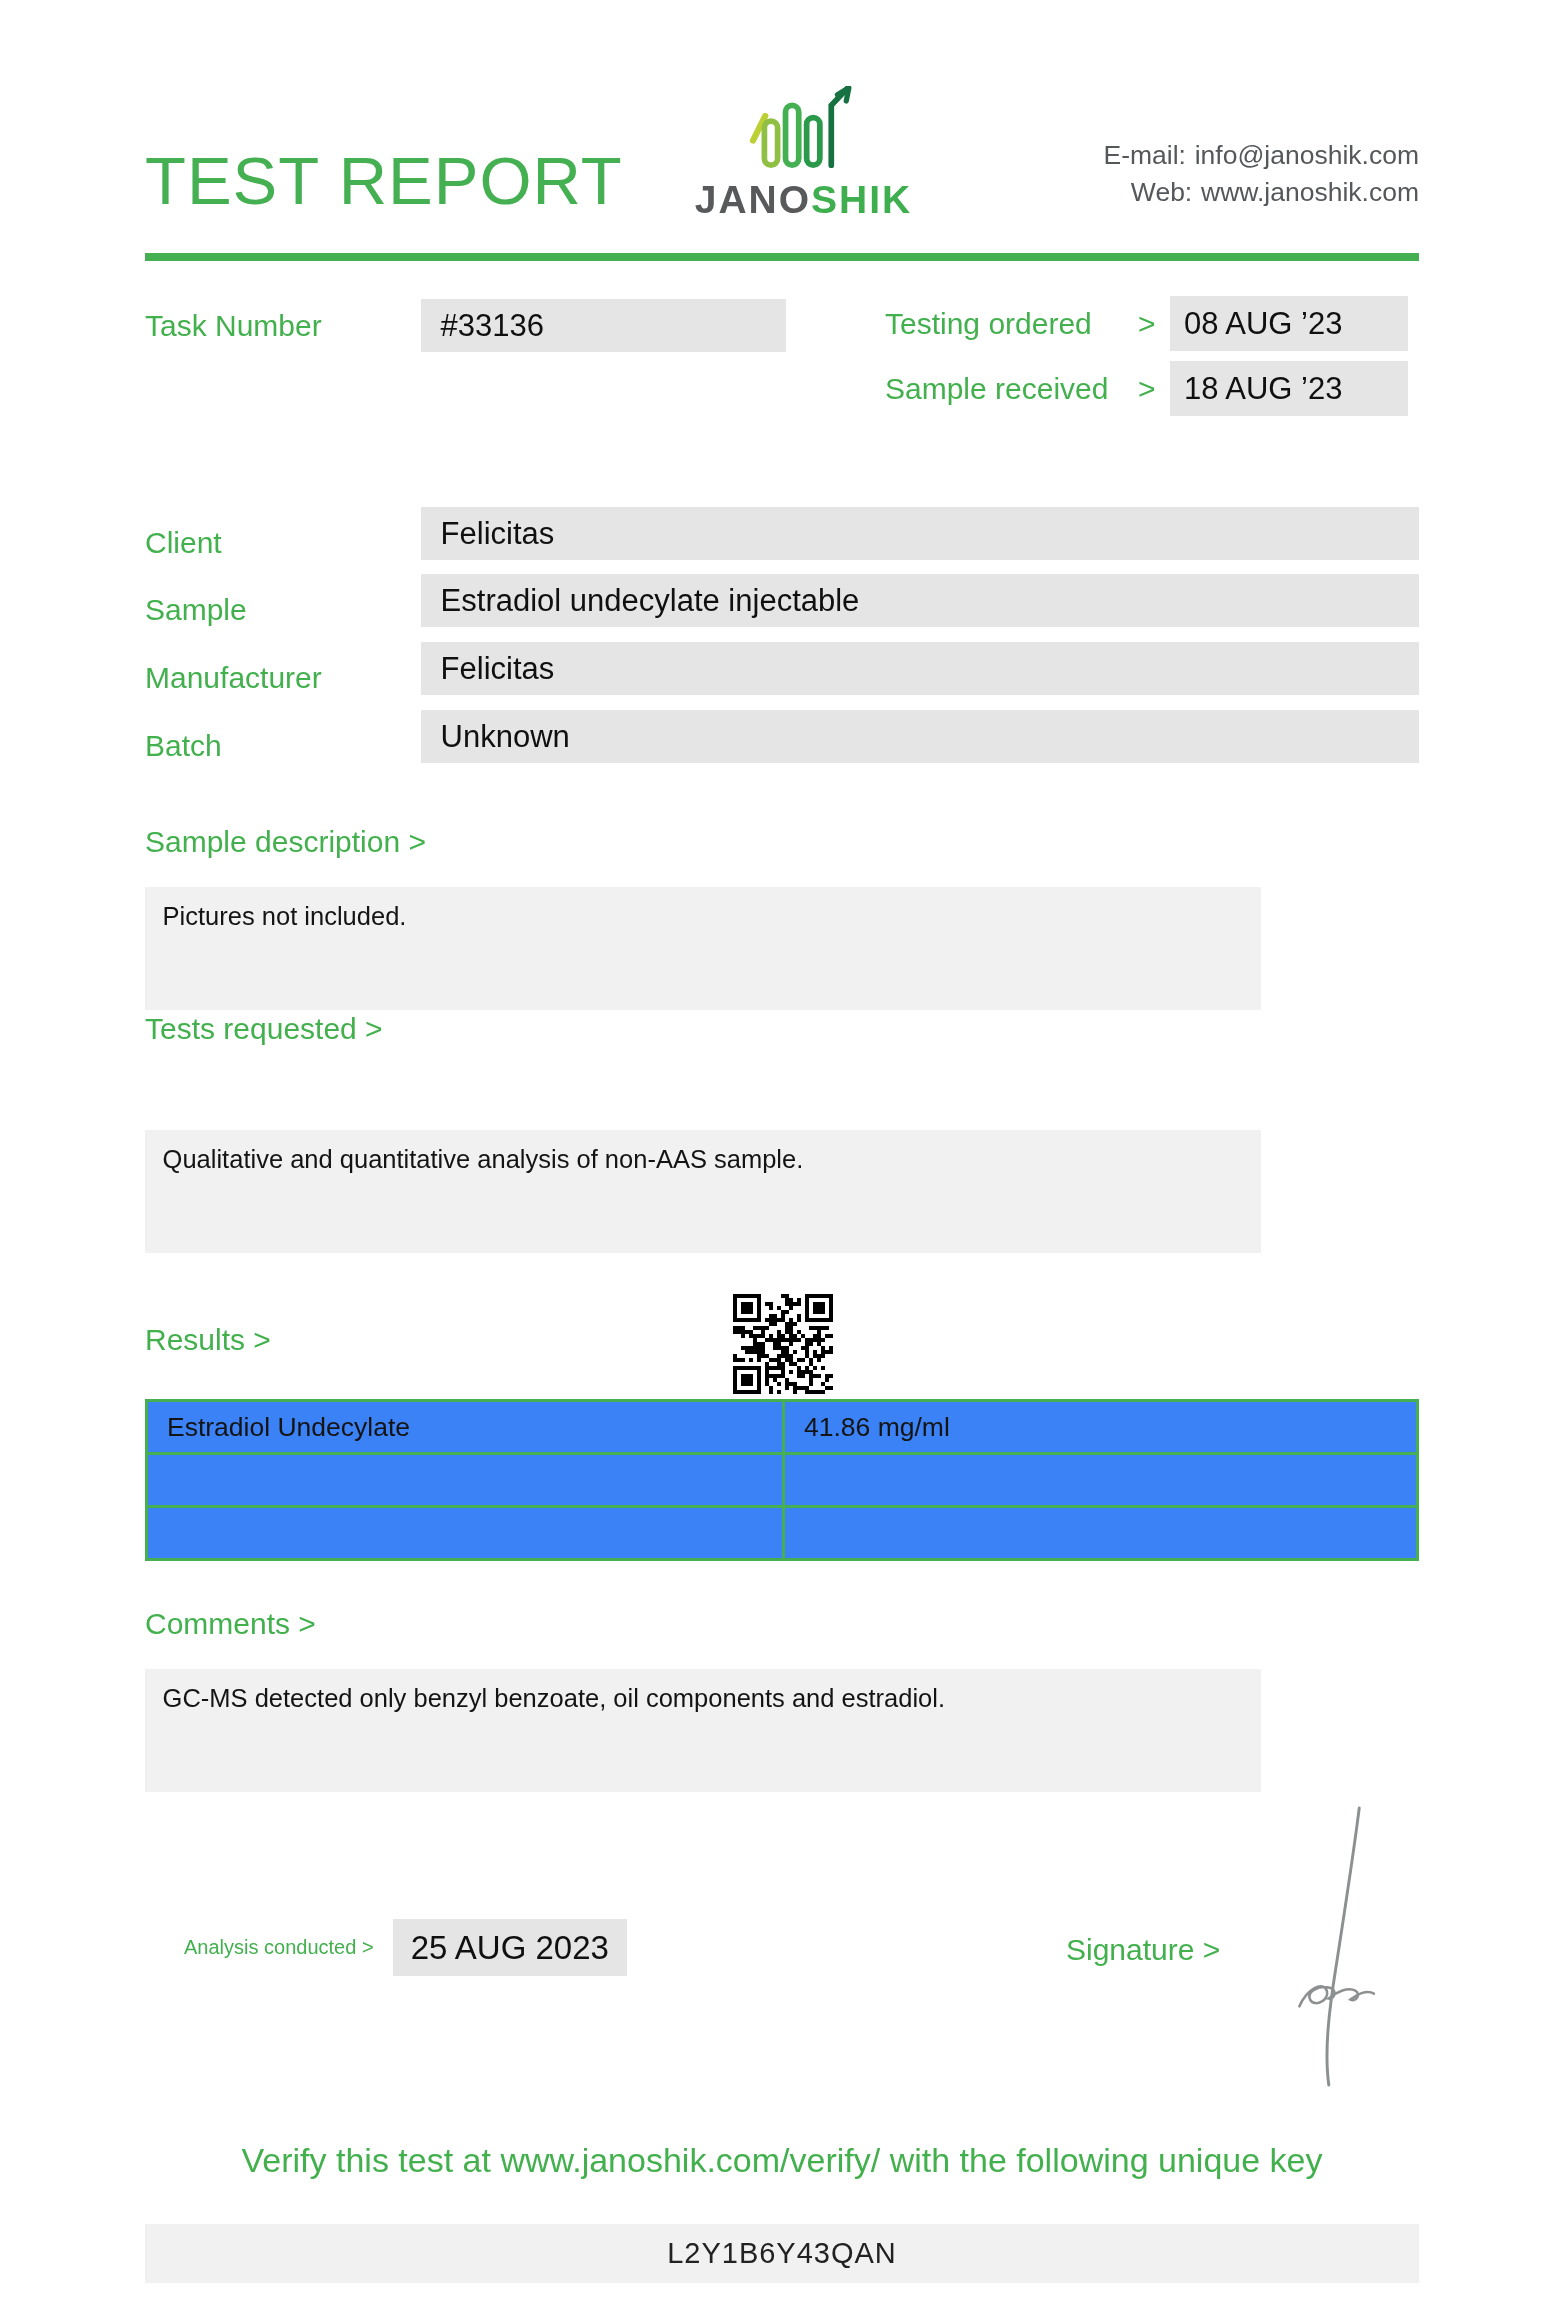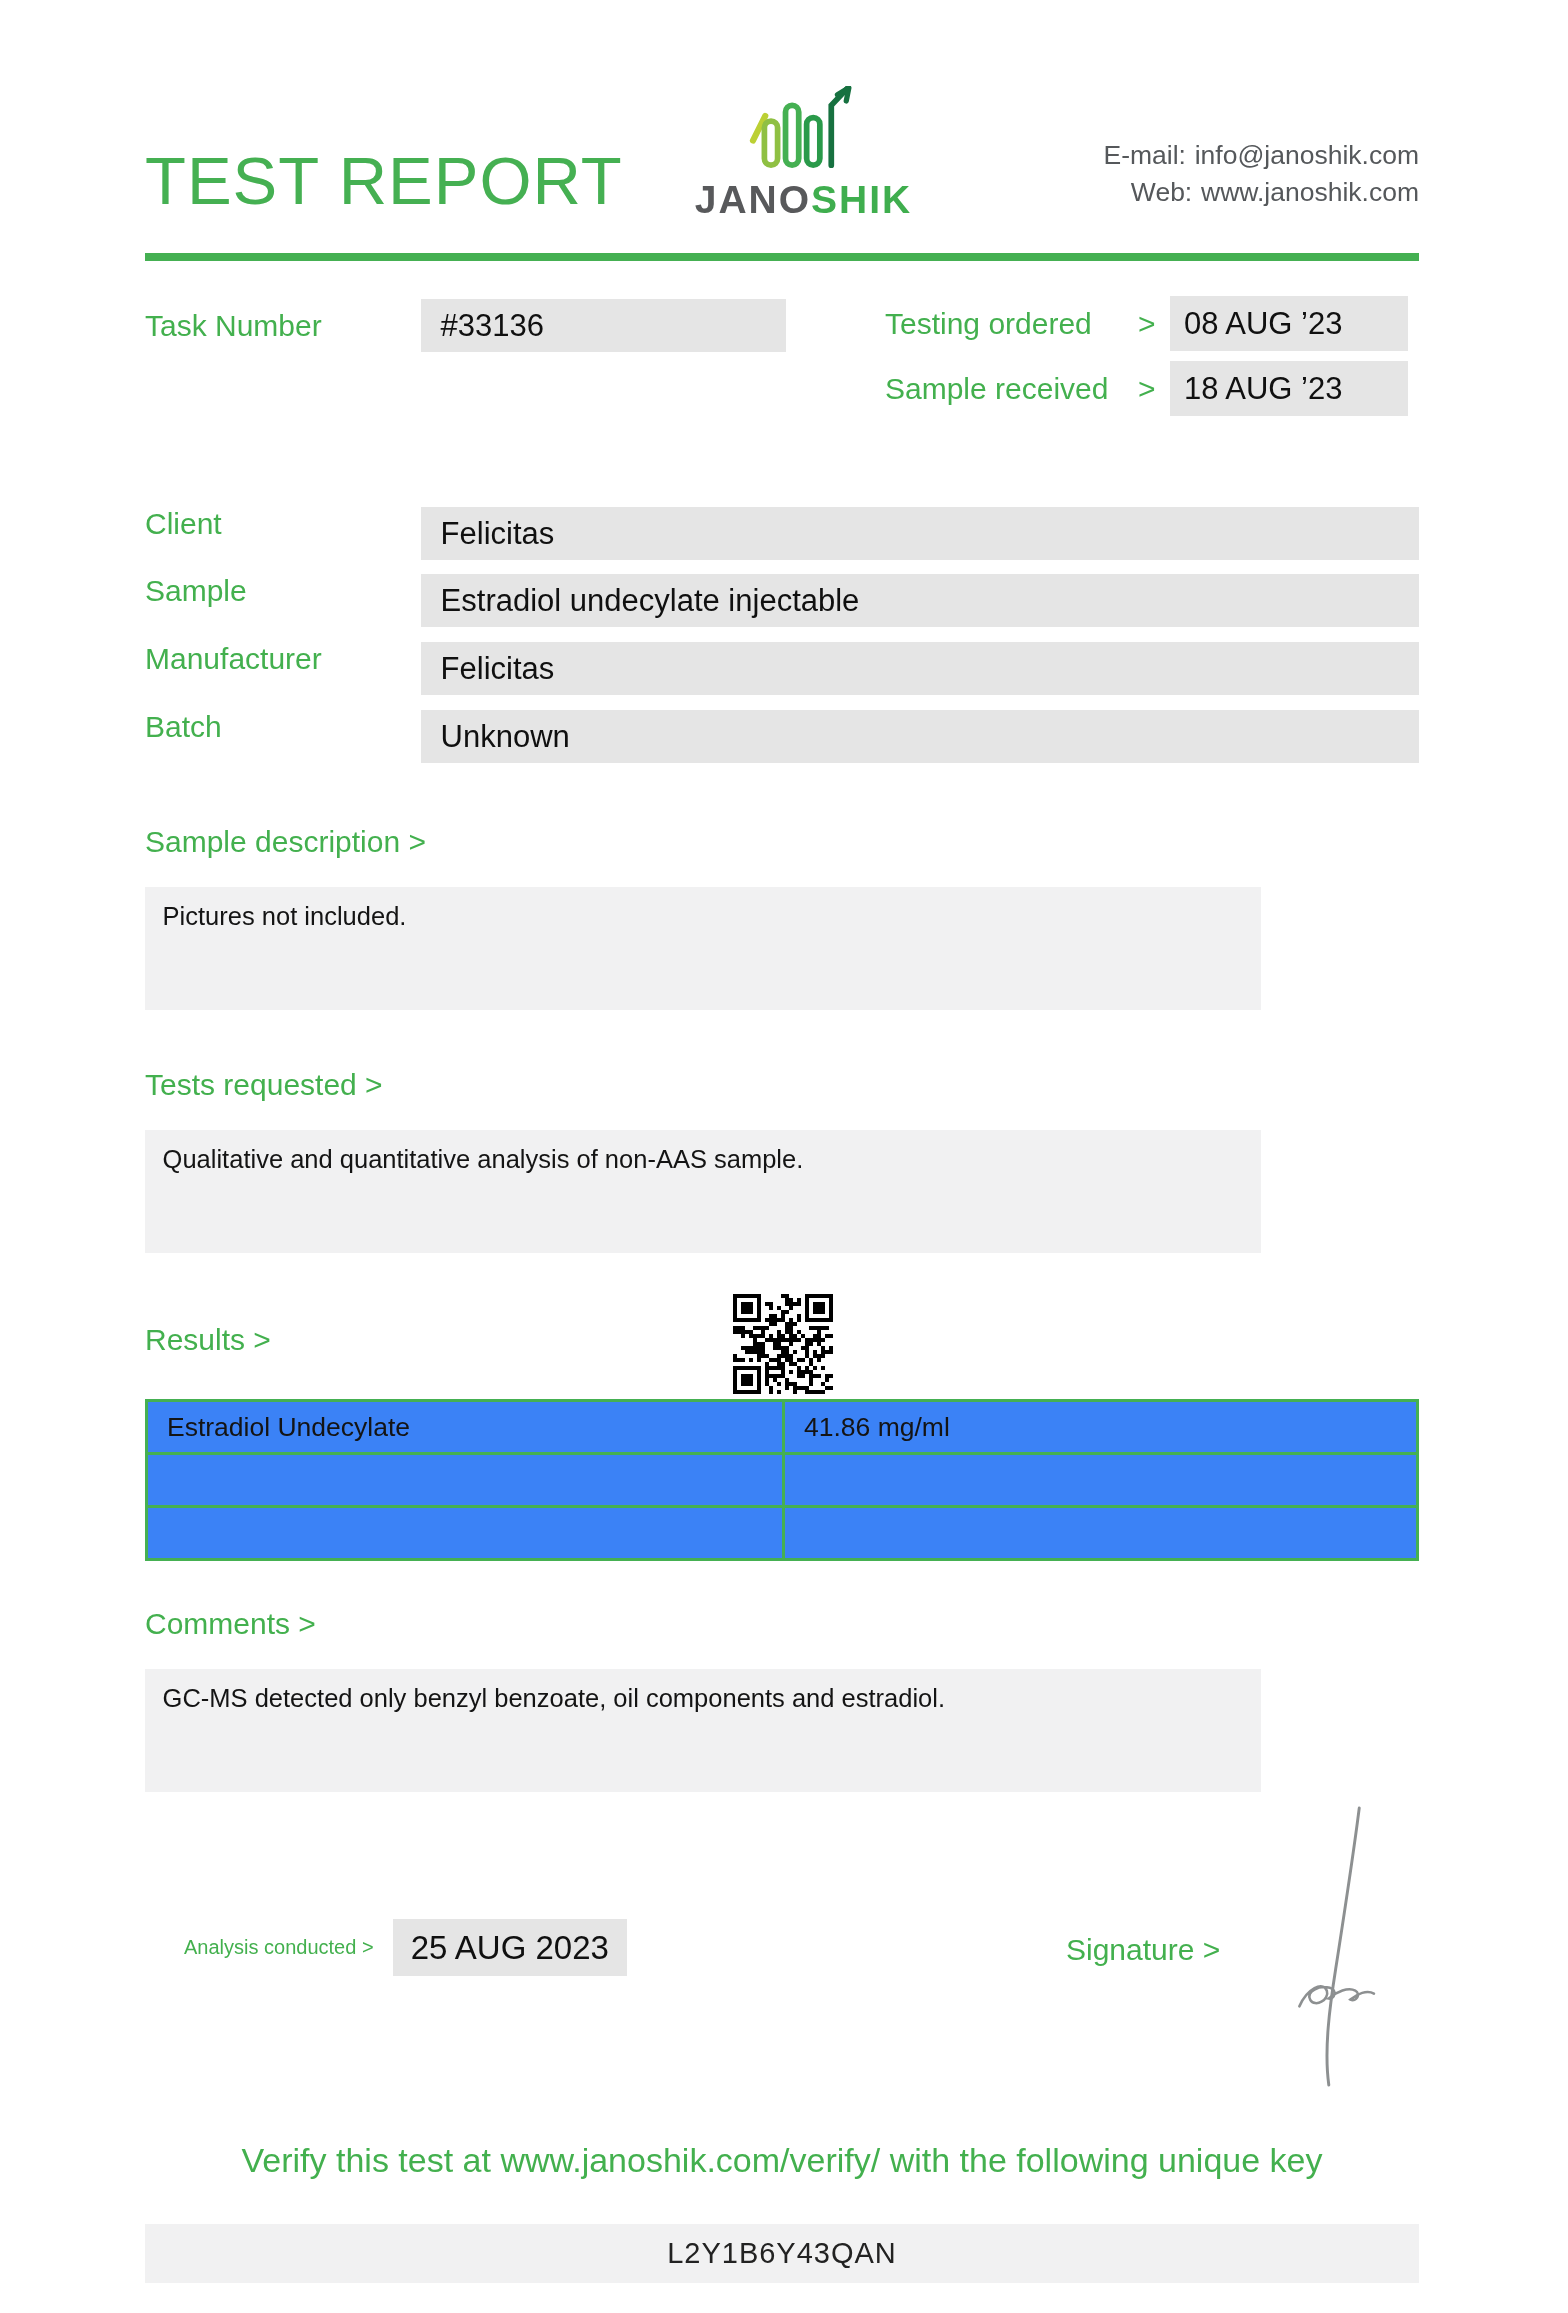--- a/index.html
+++ b/index.html
@@ -43,21 +43,21 @@
   }
   #task-row { left:145px; top:298px; }
   #task-row .meta-label { width:276px; }
   #task-row .vbox { width:365px; height:53px; padding:0 19.6px; }
   .date-row { left:885px; }
   #ordered-row { top:296px; }
   #received-row { top:361px; }
   .date-row .meta-label { width:253px; }
   .meta-arrow { color:#43b04e; font-size:30px; margin:0 14.7px 0 0; }
   .date-row .vbox { width:238px; height:55px; padding:0 13.7px; }
-  .info-row { position:absolute; left:145px; width:1274px; height:53px; display:flex; align-items:flex-start; }
+  .info-row { position:absolute; left:145px; width:1274px; height:53px; display:flex; align-items:flex-end; }
   .info-row .meta-label { width:276px; }
   .info-row .vbox { flex:1; height:53px; padding:0 19.6px; }
   .sec-h { position:absolute; left:145px; font-size:30px; color:#43b04e; white-space:nowrap; }
   .sec-box {
     position:absolute; left:145px; width:1116px; height:123px;
     background:#f1f1f2; font-size:25.5px; color:#141414;
     padding:14.7px 17.6px;
   }
   .qr { position:absolute; left:733px; top:1294px; width:100px; height:100px; }
   .results-table {
@@ -143,21 +143,21 @@
     <div class="vbox">Felicitas</div>
   </div>
   <div class="info-row" style="top:710px">
     <span class="meta-label">Batch</span>
     <div class="vbox">Unknown</div>
   </div>
 
   <div class="sec-h" style="top:825px">Sample description &gt;</div>
   <div class="sec-box" style="top:887px">Pictures not included.</div>
 
-  <div class="sec-h" style="top:1068px">Tests requested &gt;</div>
+  <div class="sec-h" style="top:1012px">Tests requested &gt;</div>
   <div class="sec-box" style="top:1130px">Qualitative and quantitative analysis of non-AAS sample.</div>
 
   <div class="sec-h" style="top:1323px">Results &gt;</div>
   <div class="qr" id="qr-holder"><svg viewBox="0 0 100 100" width="100" height="100" shape-rendering="crispEdges">
         <rect width="100" height="100" fill="#fff"></rect>
         <rect x="0" y="0" width="28" height="28" fill="#000"></rect>
         <rect x="4" y="4" width="20" height="20" fill="#fff"></rect>
         <rect x="8" y="8" width="12" height="12" fill="#000"></rect>
         <rect x="72" y="0" width="28" height="28" fill="#000"></rect>
         <rect x="76" y="4" width="20" height="20" fill="#fff"></rect>

